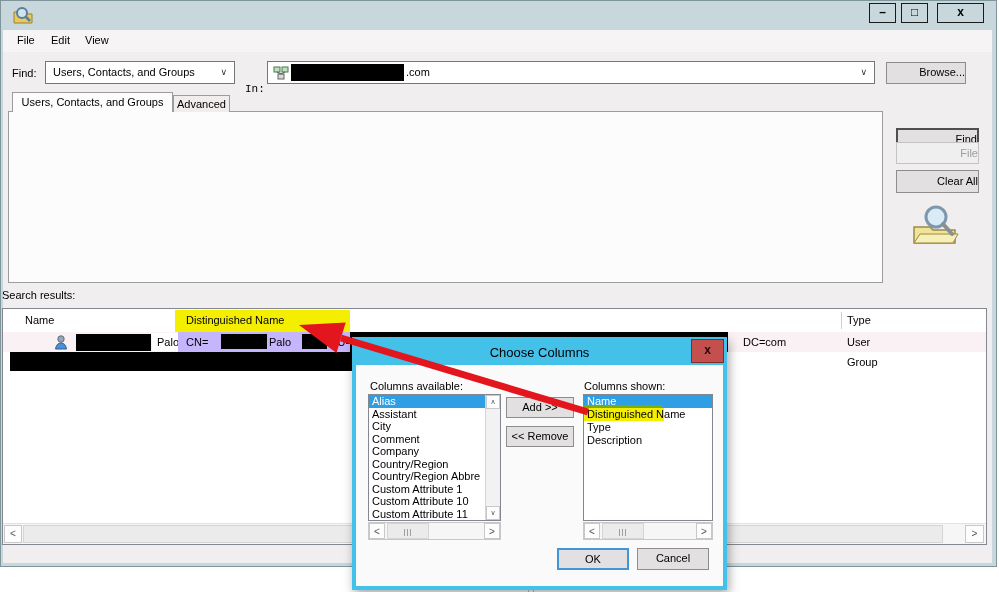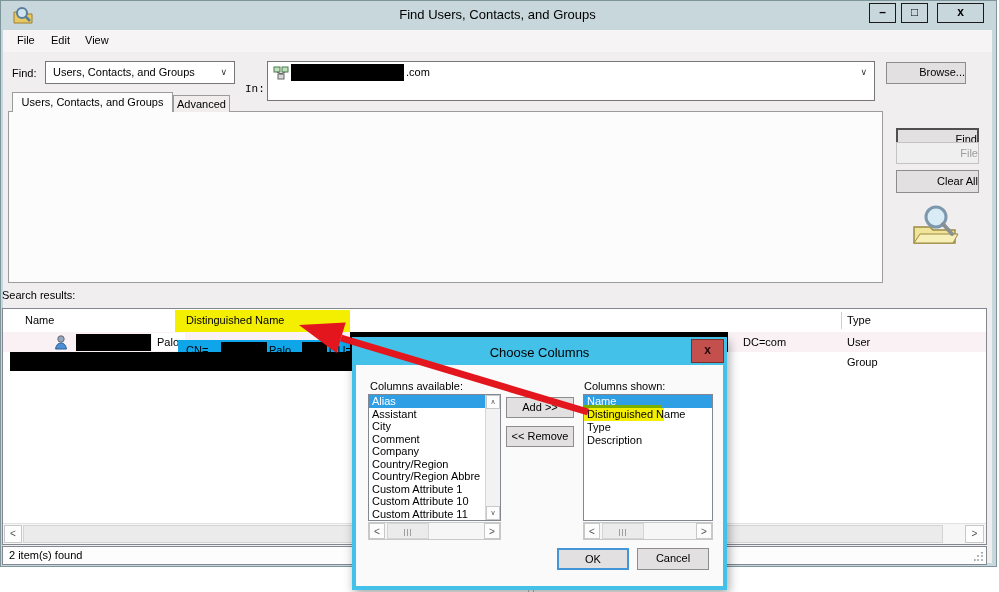--- a/index.html
+++ b/index.html
@@ -22,21 +22,21 @@
   .menu-file { left:14px; } .menu-edit { left:48px; } .menu-view { left:82px; }
   .body { left:3px; top:52px; width:989px; height:511px; background:#f1eef0; }
 
   
   .find-label { left:12px; top:67px; }
   .combo { background:#fff; border:1px solid #767676; }
   .find-combo { left:45px; top:61px; width:190px; height:23px; }
   .combo-text { position:absolute; left:7px; top:4px; white-space:nowrap; }
   .combo-arrow { position:absolute; right:7px; top:5px; font-size:9px; color:#333; }
   .in-label { left:245px; top:83px;font-family:Liberation Mono, monospace; }
-  .in-combo { left:267px; top:61px; width:608px; height:40px;padding-left:28px; }
+  .in-combo { left:267px; top:61px; width:608px; height:23px;padding-left:28px; }
   .domain-icon { position:absolute; left:5px; top:3px; width:16px; height:16px; }
   .in-redact { position:absolute; left:23px; top:2px; width:113px; height:17px; background:#000; }
   .in-text { position:absolute; left:138px; top:4px; }
   .btn { background:#e2e0e0; border:1px solid #8d8d8d; text-align:right; cursor:default; }
   .browse-btn { left:886px; top:62px; width:80px; height:22px; line-height:19px; }
 
   
   .tab { border:1px solid #9c9c9c; border-bottom:none; text-align:center; z-index:2; }
   .tab-active { left:12px; top:92px; width:161px; height:20px; background:#fdfcfc; line-height:19px; }
   .tab-inactive { left:173px; top:95px; width:57px; height:17px; background:#f0edec; line-height:16px; }
@@ -63,21 +63,21 @@
   .hdr-dn { left:186px; top:314px; }
   .hdr-div { top:312px; width:1px; height:17px; background:#d0d0d0; }
   .hdr-div2 { left:841px; }
   .hdr-type { left:847px; top:314px; }
   .row1-bg { left:3px; top:332px; width:983px; height:20px; background:#f9f1f4; }
   .user-icon { left:53px; top:334px; width:16px; height:16px; }
   .redact { background:#000; }
   .r1-redact1 { left:76px; top:334px; width:75px; height:17px; }
   .r1-name-box { left:152px; top:333px; width:33px; height:18px; background:#fff; }
   .r1-name-text { position:absolute; left:5px; top:3px; }
-  .r1-dn-cell { left:178px; top:340px; width:172px; height:20px; background:#0ea5e9; overflow:hidden;text-align:right; }
+  .r1-dn-cell { left:178px; top:332px; width:172px; height:20px; background:#c4b5fd; overflow:hidden;text-align:right; }
   .dn-cn { position:absolute; left:8px; top:4px; }
   .dn-redact1 { position:absolute; left:43px; top:2px; width:46px; height:15px; background:#000; }
   .dn-palo { position:absolute; left:91px; top:4px; }
   .dn-redact2 { position:absolute; left:124px; top:2px; width:25px; height:15px; background:#000; }
   .dn-ou { position:absolute; left:151px; top:4px; }
   .r1-redact4 { left:350px; top:332px; width:378px; height:20px; }
   .r1-dc { left:731px; top:336px;margin-left:12px; }
   .r1-type { left:847px; top:336px; }
   .r2-redact { left:10px; top:352px; width:342px; height:19px; }
   .r2-type { left:847px; top:356px; }
@@ -144,21 +144,20 @@
 
 <div class="screen">
 
   <div class="abs window"></div>
 
   <svg class="abs win-icon" viewBox="0 0 20 18">
     <path d="M1 6 h7 l2 2 h9 v9 h-18 z" fill="#e8c860" stroke="#a08030" stroke-width="1"></path>
     <circle cx="9" cy="7" r="5" fill="#cfe4ef" stroke="#5a7d9c" stroke-width="2"></circle>
     <line x1="12.5" y1="10.5" x2="17" y2="15" stroke="#5a7d9c" stroke-width="2.5"></line>
   </svg>
-  <div class="abs titlebar-title">Find Users, Contacts, and Groups</div>
   <div class="abs caption-btn btn-min">–</div>
   <div class="abs caption-btn btn-max">□</div>
   <div class="abs caption-btn btn-close">x</div>
 
   <div class="abs menubar">
     <span class="menu-item menu-file">File</span>
     <span class="menu-item menu-edit">Edit</span>
     <span class="menu-item menu-view">View</span>
   </div>
 
@@ -233,31 +232,20 @@
 
   <div class="abs redact r2-redact"></div>
   <span class="abs r2-type">Group</span>
 
   <div class="abs hscroll main-hscroll">
     <div class="sb-btn main-sb-left">&lt;</div>
     <div class="sb-thumb main-sb-thumb"></div>
     <div class="sb-btn main-sb-right">&gt;</div>
   </div>
 
-  <div class="abs statusbar">
-    <span class="status-text">2 item(s) found</span>
-    <svg class="grip" viewBox="0 0 10 10">
-      <circle cx="8" cy="8" r="1" fill="#9aa0a4"></circle>
-        <circle cx="8" cy="4" r="1" fill="#9aa0a4"></circle>
-      <circle cx="4" cy="8" r="1" fill="#9aa0a4"></circle>
-        <circle cx="8" cy="0.8" r="1" fill="#9aa0a4"></circle>
-      <circle cx="4" cy="4" r="1" fill="#9aa0a4"></circle>
-        <circle cx="0.8" cy="8" r="1" fill="#9aa0a4"></circle>
-    </svg>
-  </div>
 
   <div class="abs bg-line bg-line1"></div>
   <div class="abs bg-line bg-line2"></div>
 
   <div class="abs dialog">
     <div class="dlg-titlebar">
       <div class="dlg-title">Choose Columns</div>
     </div>
     <div class="dlg-close">x</div>
 

